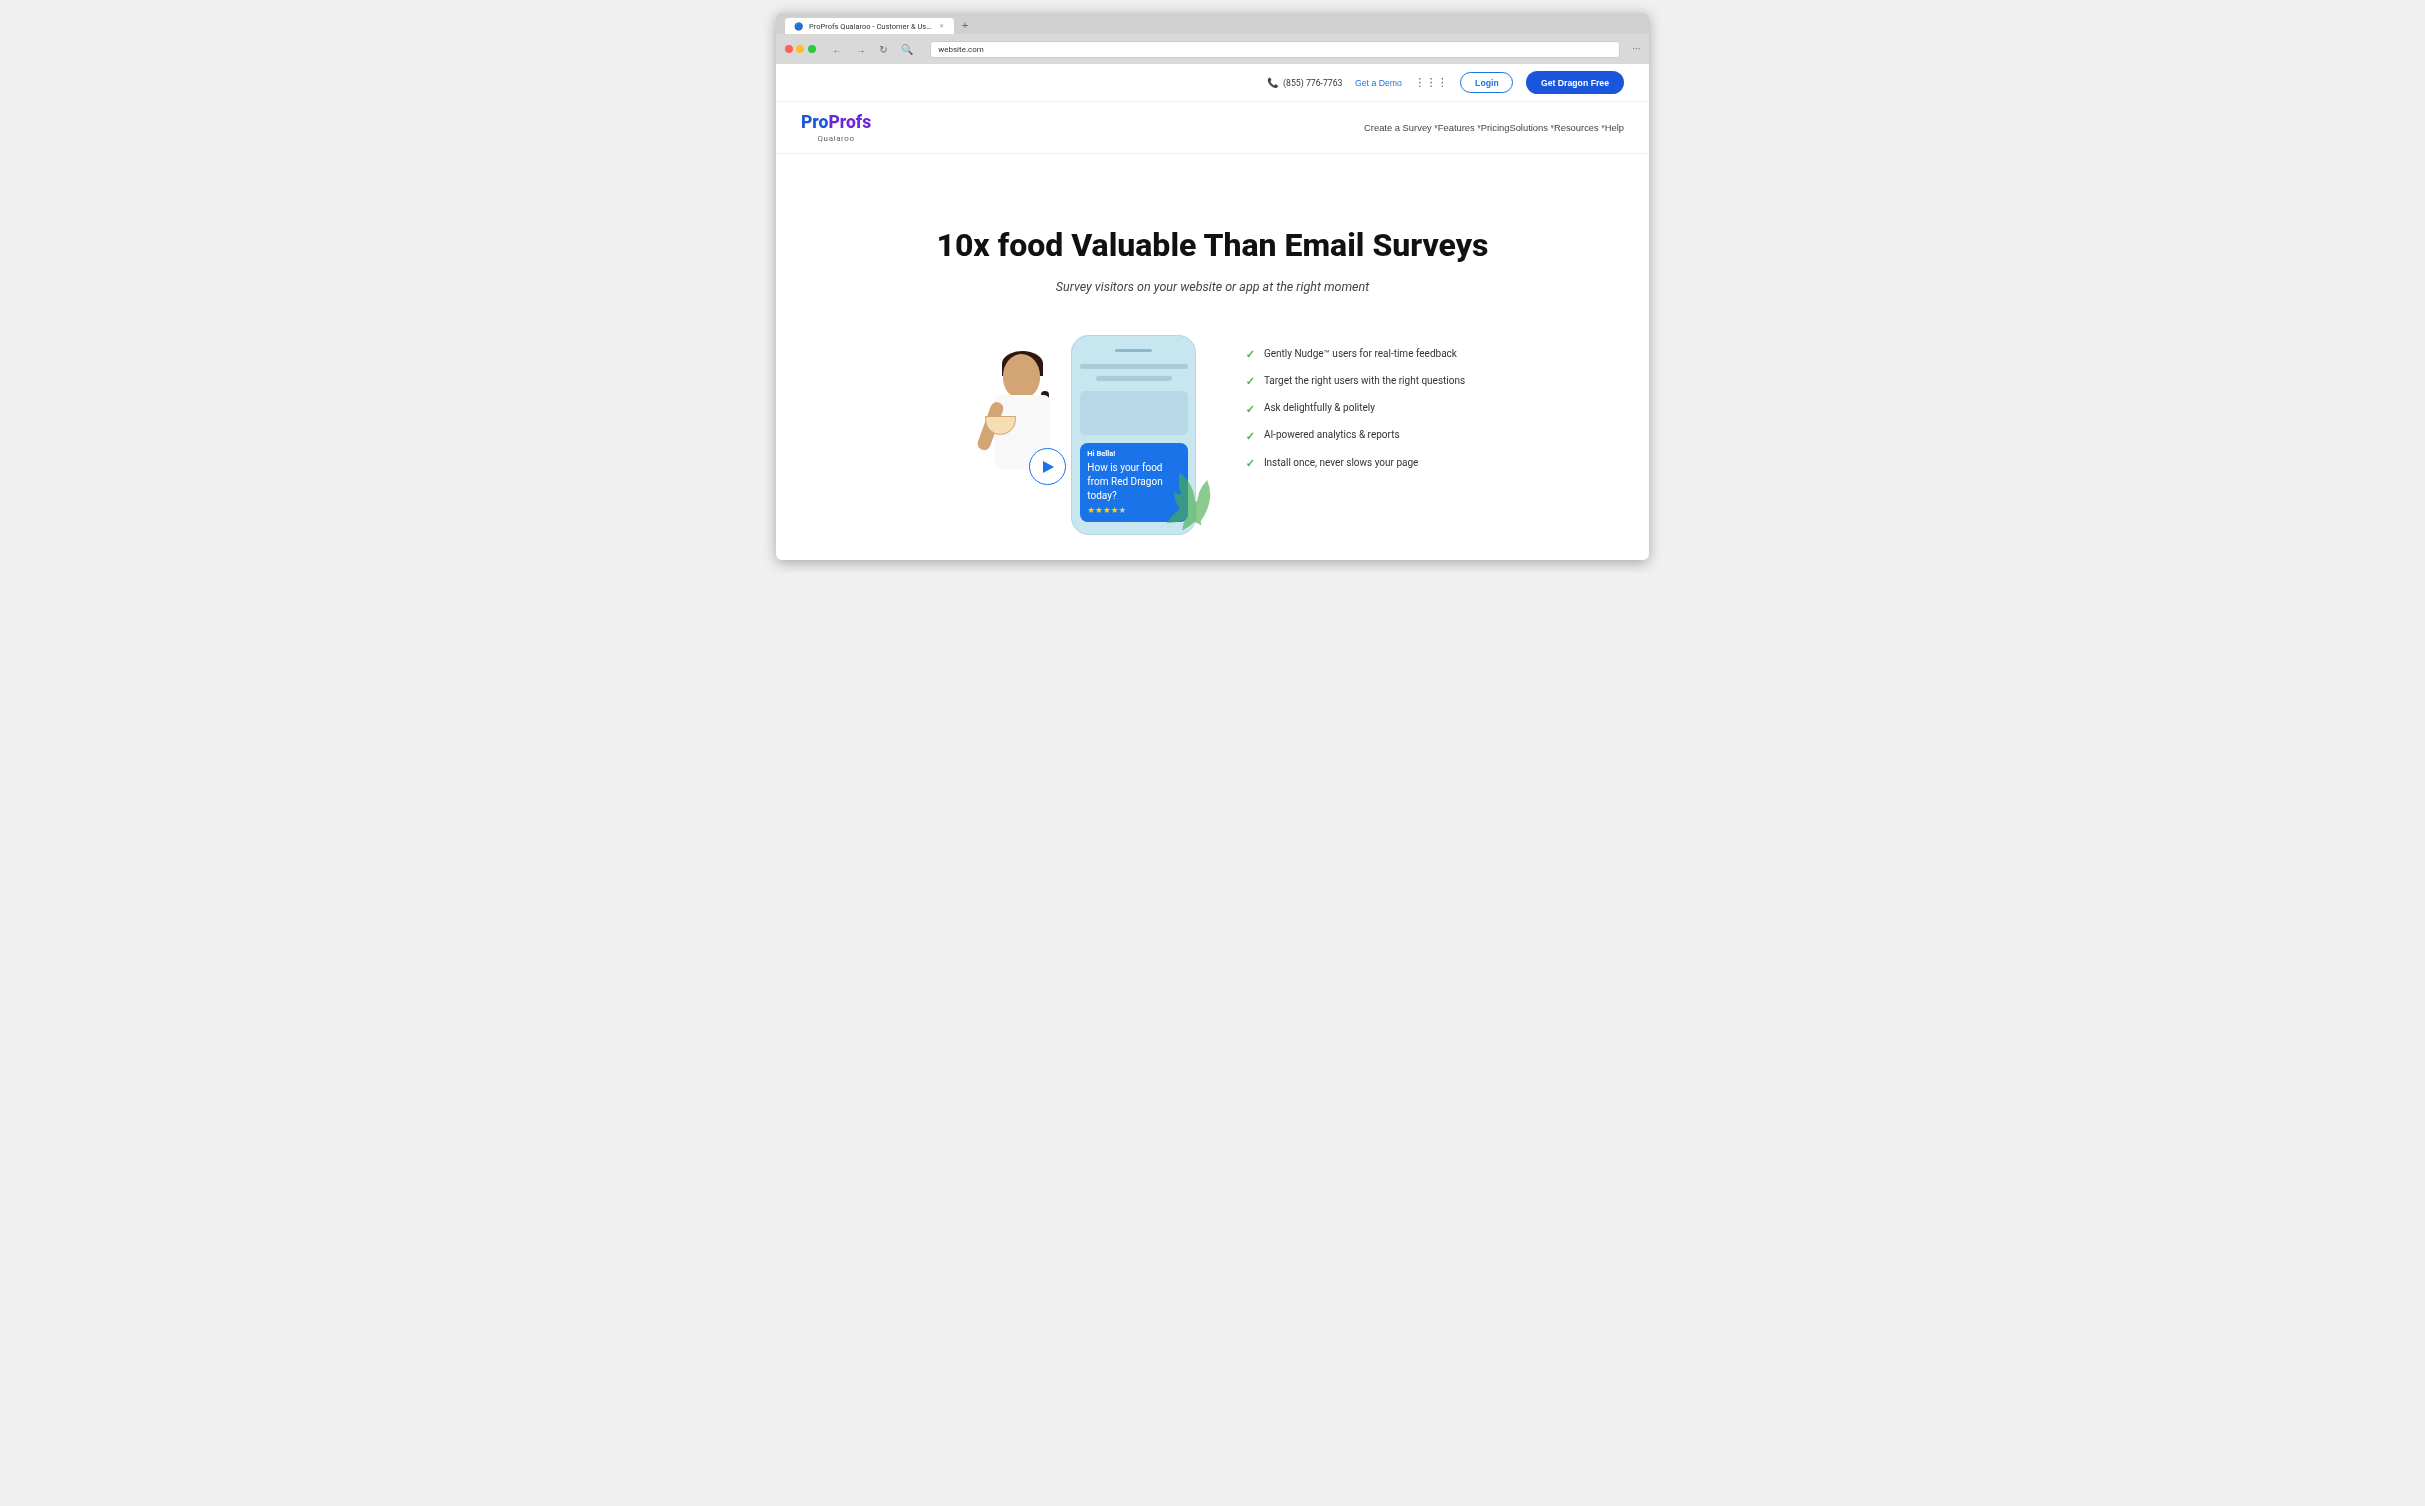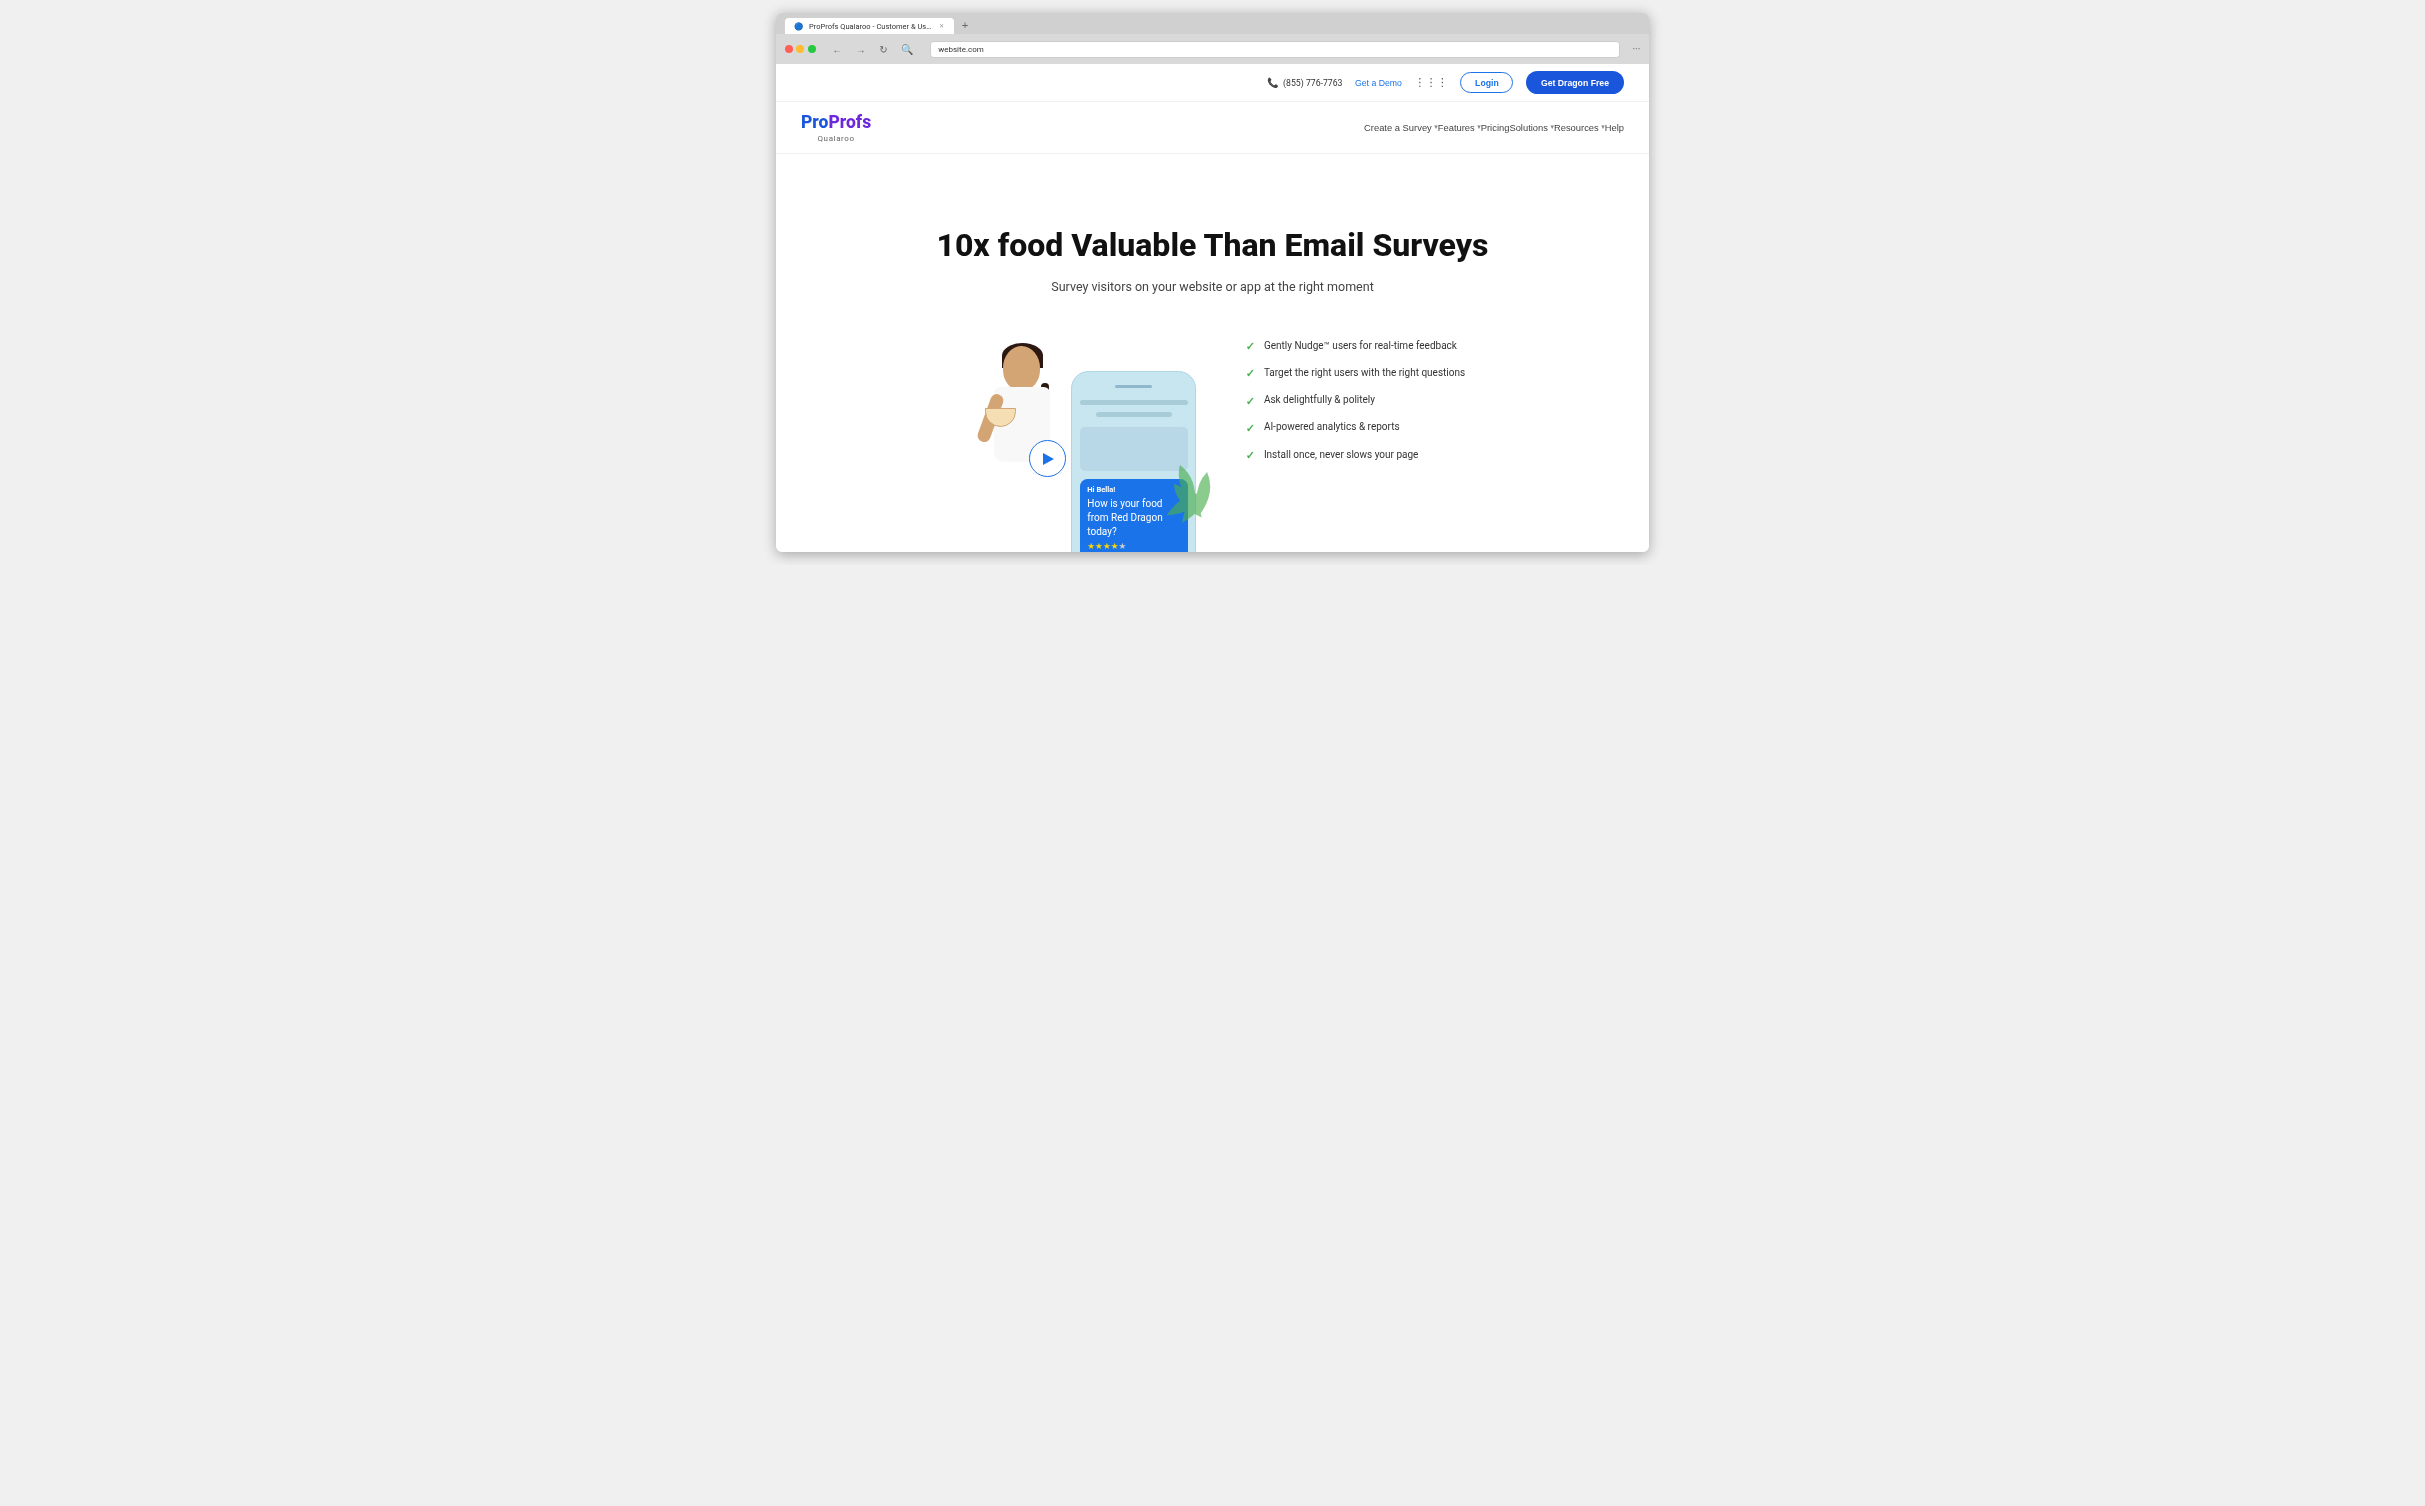--- a/index.html
+++ b/index.html
@@ -153,21 +153,22 @@
       font-size: 32px;
       font-weight: 800;
       color: #111;
       line-height: 1.15;
       max-width: 561px;
       margin: 0 auto 15px;
     }
     .hero p {
       font-size: 12.5px;
       color: #444;
-      margin-bottom: 8px;
+      margin-bottom: 16px;
+      font-style: italic;
     }
 
     
     .hero-content {
       display: flex;
       justify-content: center;
       align-items: flex-start;
       gap: 37px;
       padding: 0 37px 25px;
       position: relative;
@@ -190,21 +191,20 @@
       height: 200px;
       background: #c8e6f0;
       border-radius: 17.5px;
       border: 1.9px solid #b0d4e8;
       overflow: hidden;
       display: flex;
       flex-direction: column;
       align-items: center;
       padding: 12.5px 7.5px 7.5px;
       gap: 7px;
-      margin-top: 44px;
     }
     .phone-notch {
       width: 37px;
       height: 3.7px;
       background: #90b8cc;
       border-radius: 1.9px;
       margin-bottom: 5px;
     }
     .phone-line {
       width: 100%;

